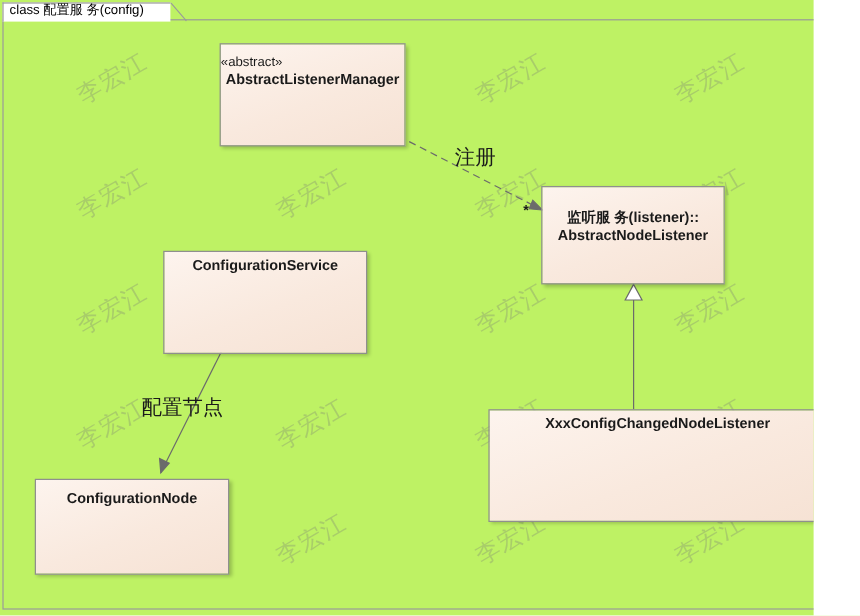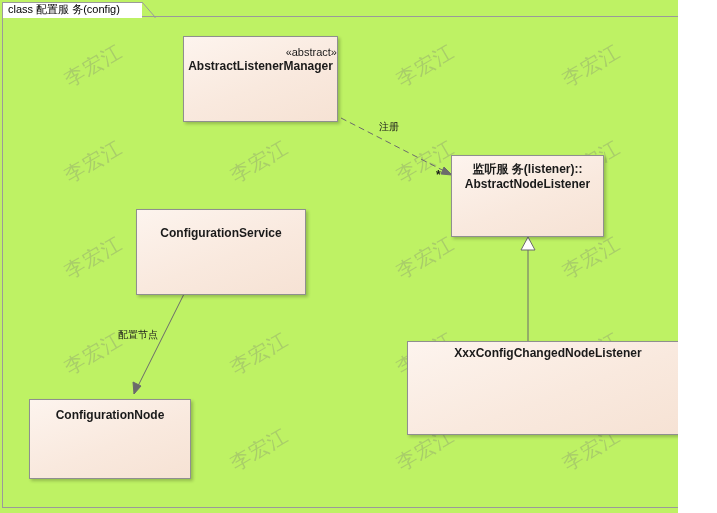--- a/index.html
+++ b/index.html
@@ -67,41 +67,41 @@
   }
   .cls-head {
     text-align: center;
     color: #1a1a1a;
     font-size: 12px;
     font-weight: bold;
     padding-top: 8px;
     line-height: 15px;
   }
   .cls-stereo {
-    text-align: right;
+    text-align: left;
     font-size: 11px;
     font-weight: normal;
     color: #1a1a1a;
     line-height: 14px;
   }
   .cls-line {
     display: block;
   }
   
   #links {
     position: absolute;
     left: 0;
     top: 0;
     width: 717px;
     height: 513px;
     pointer-events: none;
   }
   .edge-label {
     position: absolute;
-    font-size: 10px;
+    font-size: 17px;
     color: #1a1a1a;
     white-space: nowrap;
   }
   .mult-label {
     position: absolute;
     font-size: 12px;
     color: #1a1a1a;
     font-weight: bold;
   }
   
@@ -176,28 +176,28 @@
   <div class="edge-label" style="left:118px; top:328px;text-align:right;">配置节点</div>
 
   <div class="cls" id="box-0" style="left: 183px; top: 36px; width: 155px; height: 86px;">
     <div class="cls-head">
       <span class="cls-stereo cls-line">«abstract»</span>
       <span class="cls-line">AbstractListenerManager</span>
     </div>
   </div>
 
   <div class="cls" id="box-1" style="left: 451px; top: 155px; width: 153px; height: 82px;">
-    <div class="cls-head" style="padding-top:6px;">
+    <div class="cls-head" style="padding-top:18px;">
       <span class="cls-line">监听服 务(listener)::</span>
       <span class="cls-line">AbstractNodeListener</span>
     </div>
   </div>
 
   <div class="cls" id="box-2" style="left: 136px; top: 209px; width: 170px; height: 86px;">
-    <div class="cls-head" style="padding-top:4px;margin-top:12px;">
+    <div class="cls-head" style="padding-top:4px;">
       <span class="cls-line">ConfigurationService</span>
     </div>
   </div>
 
   <div class="cls" id="box-3" style="left: 407px; top: 341px; width: 282px; height: 94px;">
     <div class="cls-head" style="padding-top:4px;">
       <span class="cls-line">XxxConfigChangedNodeListener</span>
     </div>
   </div>
 

